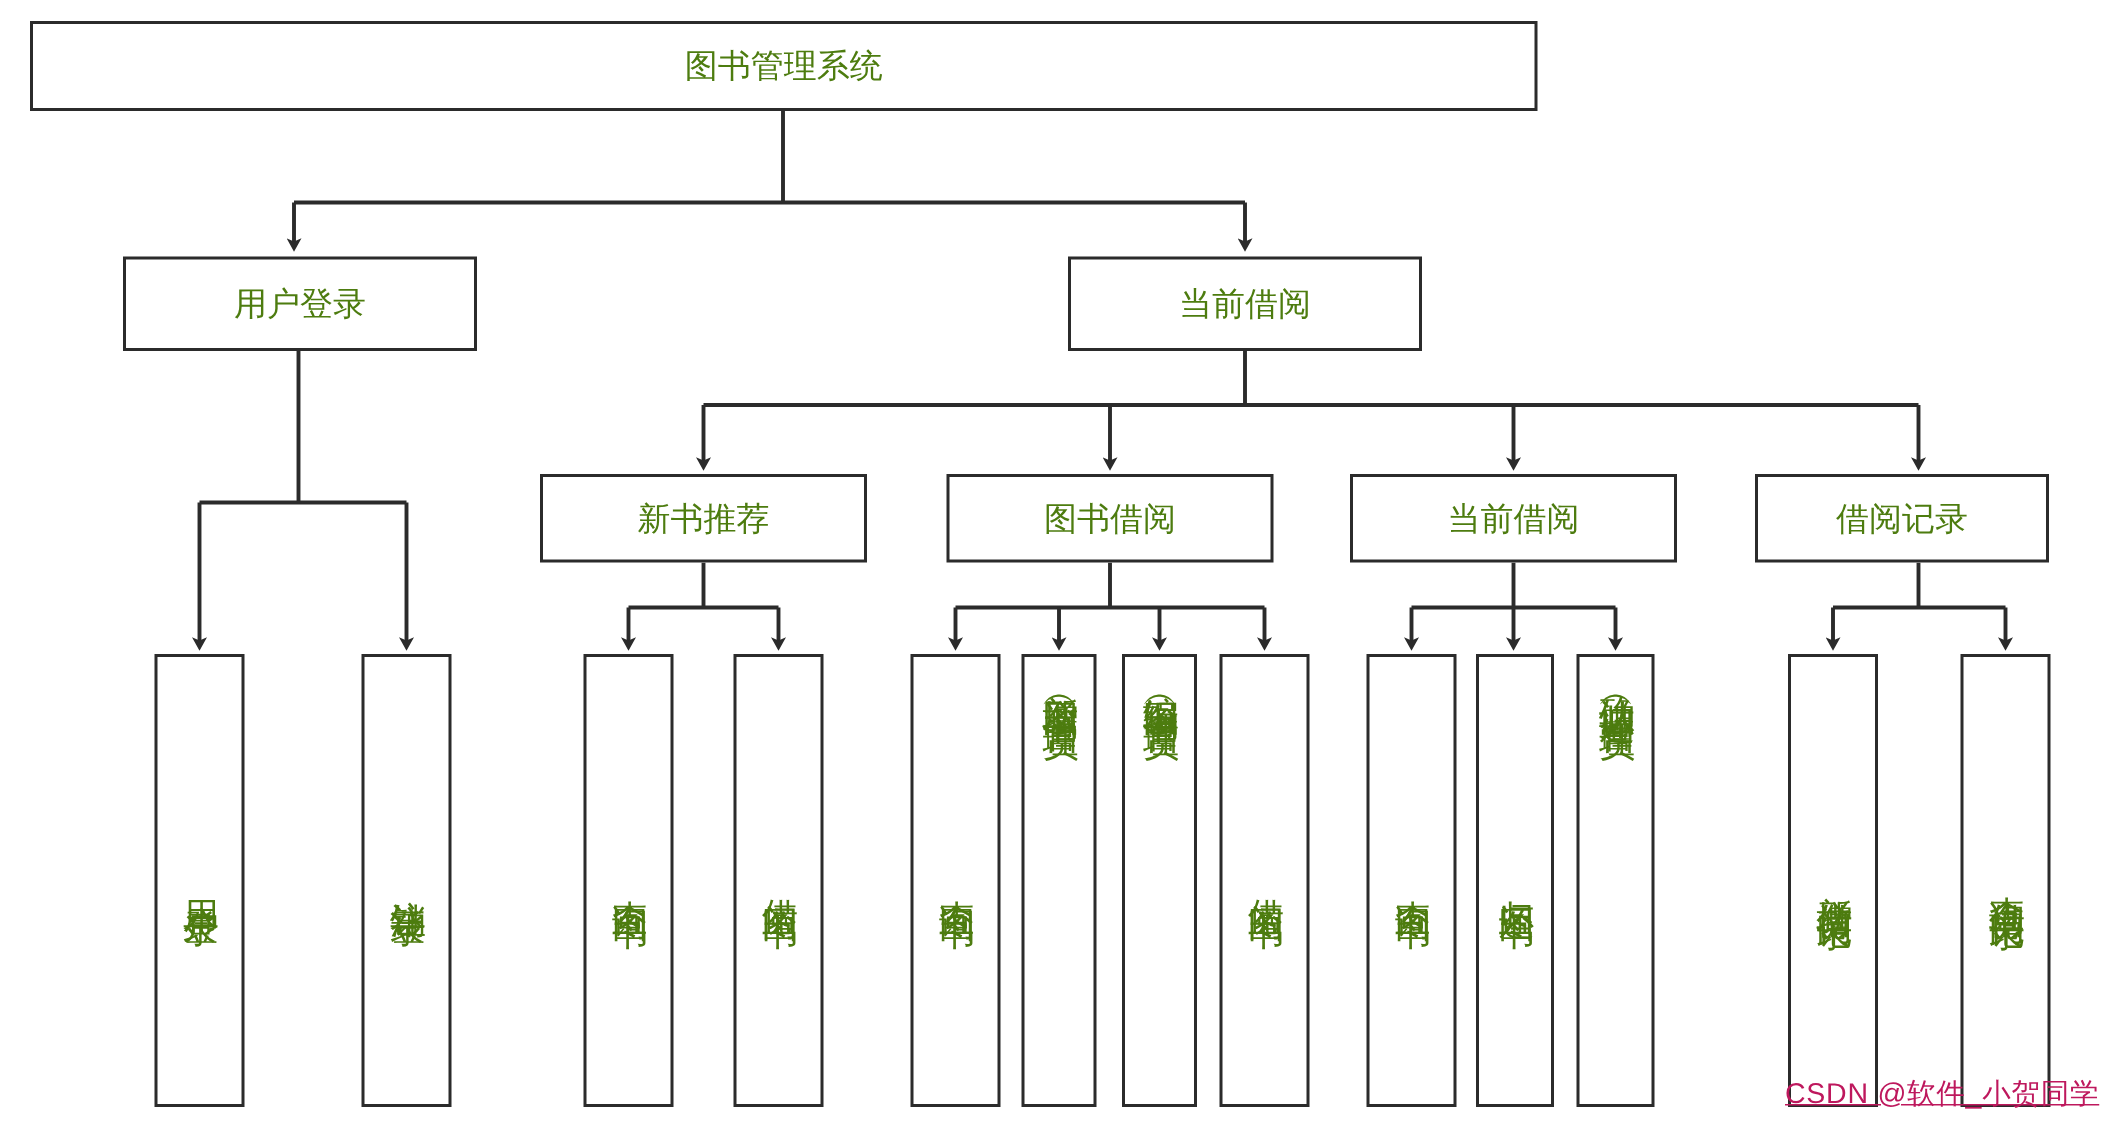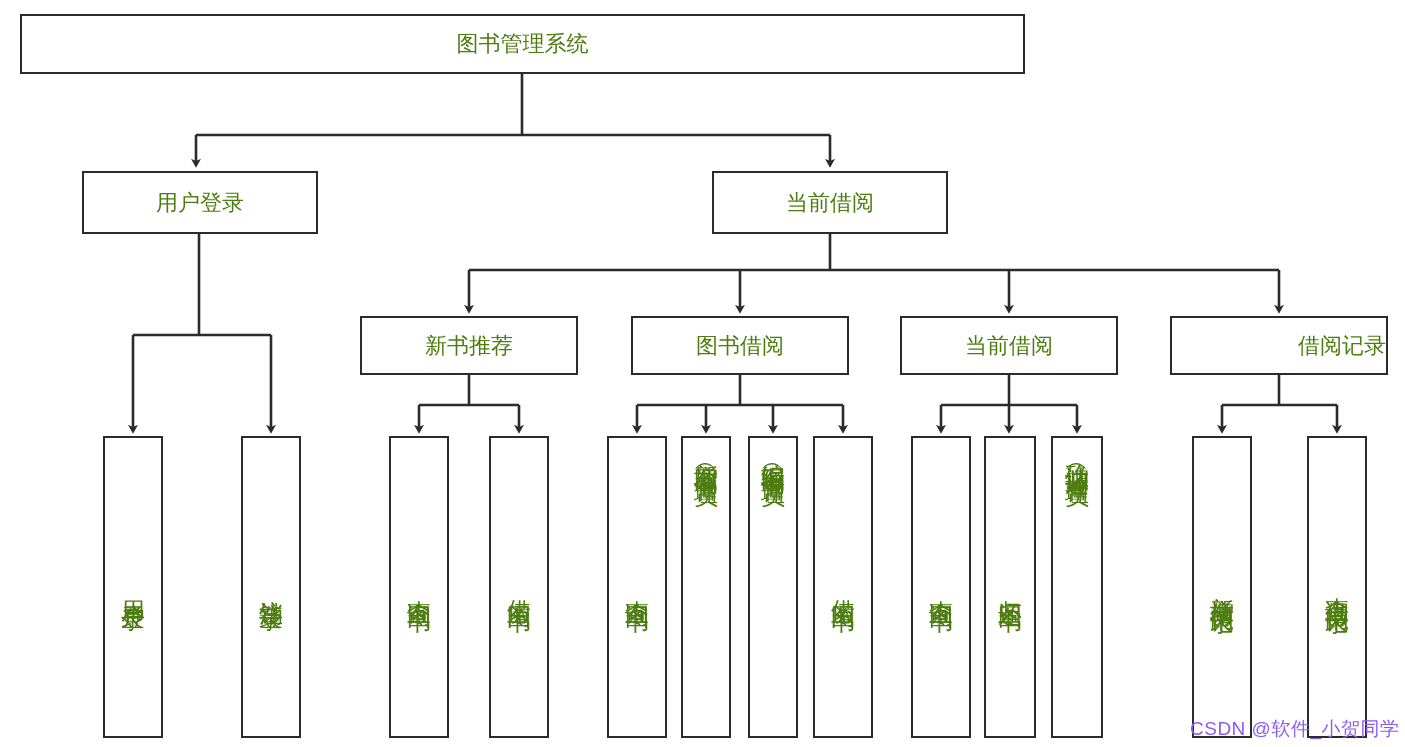--- a/index.html
+++ b/index.html
@@ -54,25 +54,26 @@
     font-size: 24px;
     letter-spacing: 3px;
     line-height: 1;
   }
   .node.vertical.centered {
     align-items: center;
     padding-top: 0;
   }
   .watermark {
     position: absolute;
-    color: #8b5cf6;
+    color: #be185d;
     font-size: 19px;
     white-space: nowrap;
     z-index: 5;
     letter-spacing: 0.5px;
+    text-decoration: underline;
   }
 </style>
 </head>
 <body>
 
 <div id="canvas">
 
   <svg id="edges" viewBox="0 0 1405 747">
     <defs>
       <marker id="arrow" markerWidth="10" markerHeight="10" refX="4.2" refY="5" orient="auto" markerUnits="userSpaceOnUse">
@@ -136,21 +137,21 @@
 
   <div class="node horizontal" style="left:631px; top:316px; width:218px; height:59px;">
     <span class="label">图书借阅</span>
   </div>
   <div class="node horizontal" style="left:360px; top:316px; width:218px; height:59px;">
     <span class="label">新书推荐</span>
   </div>
   <div class="node horizontal" style="left:900px; top:316px; width:218px; height:59px;">
     <span class="label">当前借阅</span>
   </div>
-  <div class="node horizontal" style="left:1170px; top:316px; width:218px; height:59px;justify-content:flex-end;">
+  <div class="node horizontal" style="left:1170px; top:316px; width:196px; height:59px;">
     <span class="label">借阅记录</span>
   </div>
 
   <div class="node vertical centered" style="left:103px; top:436px; width:60px; height:302px;">
     <span class="label">用户登录</span>
   </div>
   <div class="node vertical centered" style="left:241px; top:436px; width:60px; height:302px;">
     <span class="label">注销登录</span>
   </div>
 

